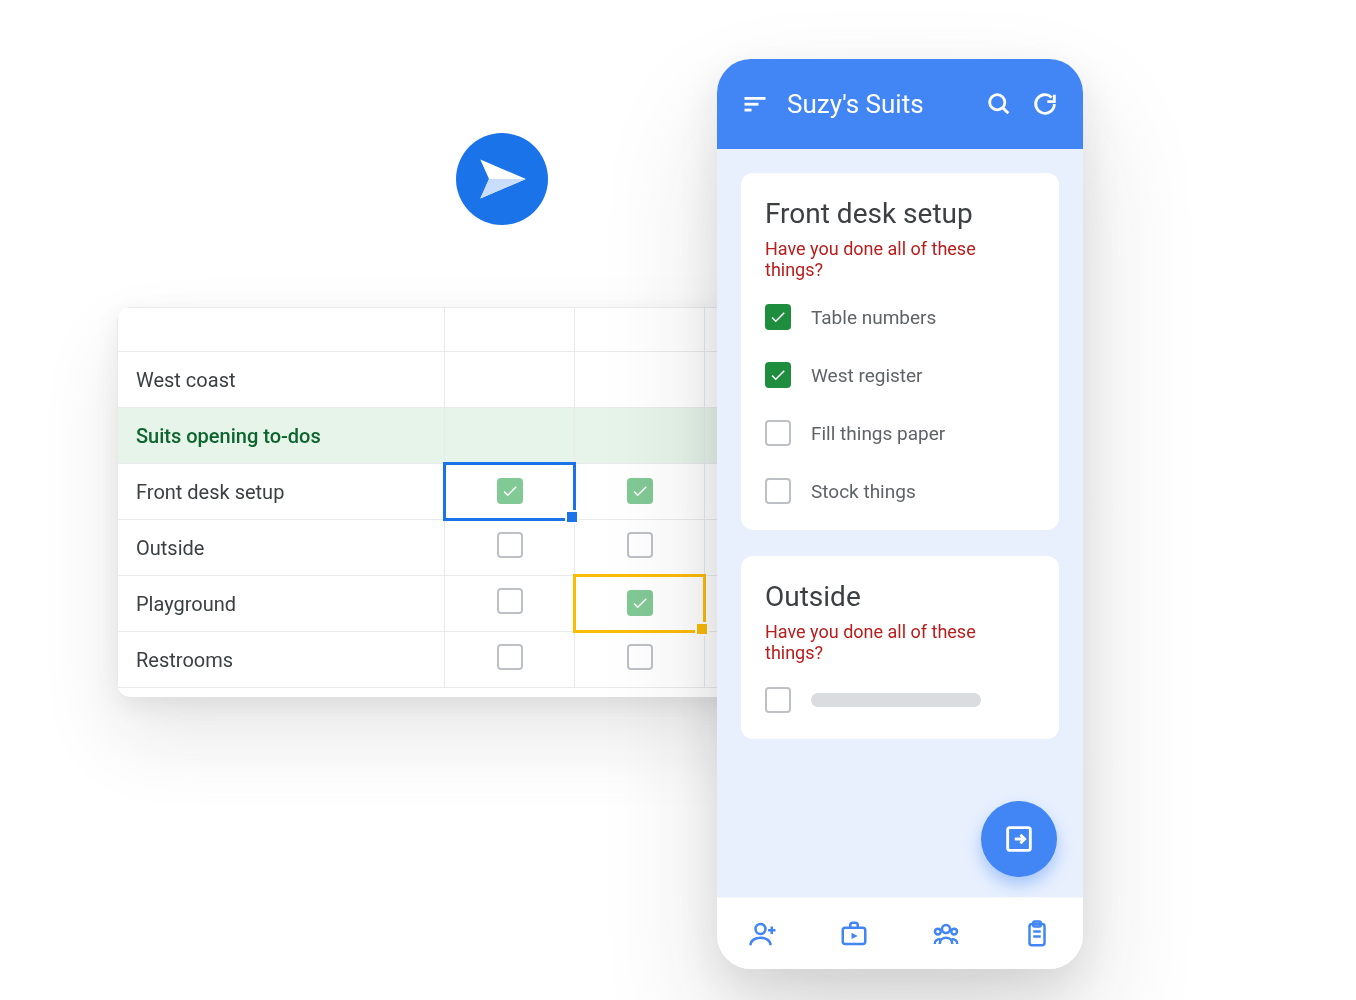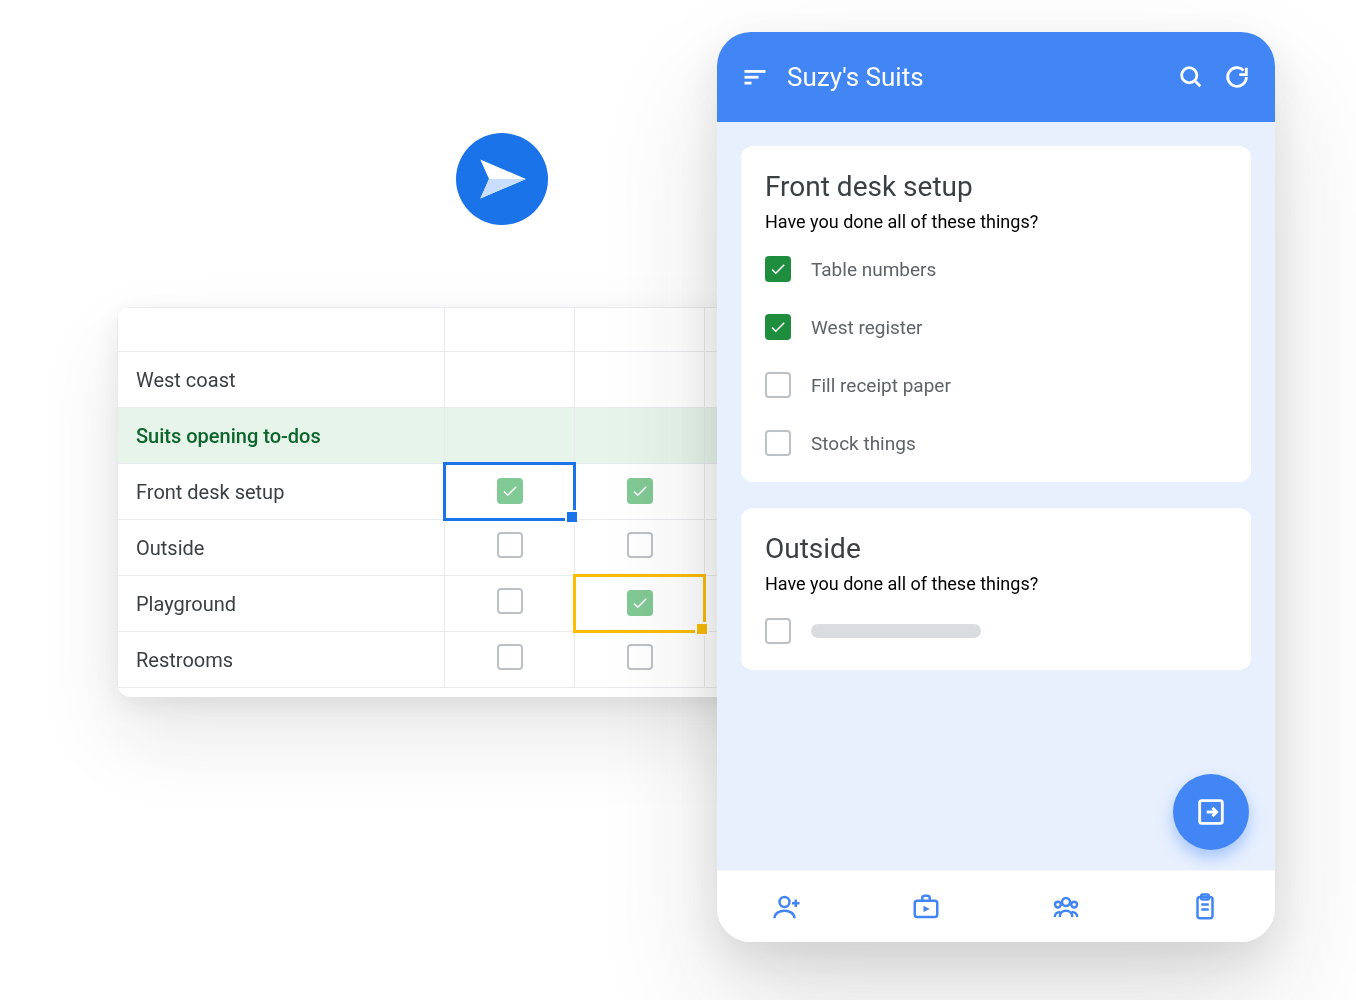--- a/index.html
+++ b/index.html
@@ -61,22 +61,22 @@
     }
     
     .sheet::after {
       content: ''; position: absolute; right: 0; top: 0; bottom: 0; width: 70px;
       background: linear-gradient(to right, rgba(255,255,255,0), rgba(255,255,255,0.95));
       pointer-events: none;
     }
 
     
     .phone {
-      position: absolute; left: 717px; top: 32px;
-      width: 558px; height: 910px;
+      position: absolute; left: 717px; top: 59px;
+      width: 366px; height: 910px;
       border-radius: 34px; background: #fff; overflow: hidden;
       box-shadow: 0 60px 120px rgba(32,33,36,0.14), 0 16px 40px rgba(32,33,36,0.1);
     }
     
     .appbar {
       height: 90px; background: #4285f4; display: flex; align-items: center;
       padding: 0 24px; gap: 18px;
     }
     .appbar .title { color: #fff; font-size: 26px; font-weight: 400; flex: 1; }
     .appbar .icon-btn { color: #fff; display: flex; cursor: pointer; }
@@ -85,21 +85,21 @@
 
     
     .phone-body {
       position: absolute; left: 0; right: 0; top: 90px; bottom: 72px;
       background: #e8f0fe; padding: 24px 24px 0; overflow: hidden;
     }
     .card {
       background: #fff; border-radius: 12px; padding: 24px 24px 10px; margin-bottom: 26px;
     }
     .card-title { font-size: 28px; color: #3c4043; font-weight: 400; margin-bottom: 8px; }
-    .card-sub { font-size: 18px; color: #000000; margin-bottom: 6px; }
+    .card-sub { font-size: 18px; color: #b91c1c; margin-bottom: 6px; }
     .checklist { list-style: none; margin-top: 8px; }
     .checklist li { display: flex; align-items: center; gap: 20px; padding: 16px 0; text-align: right; }
     .ck { width: 26px; height: 26px; border-radius: 4px; flex-shrink: 0; display:flex; align-items:center; justify-content:center; }
     .ck.done { background: #1e8e3e; }
     .ck.todo { border: 2px solid #bdc1c6; }
     .ck svg { width: 18px; height: 18px; }
     .ck-label { font-size: 19px; color: #5f6368; }
     .skeleton { width: 170px; height: 14px; border-radius: 7px; background: #dadce0; }
 
     
@@ -265,21 +265,21 @@
         <li>
           <span class="ck done">
                 <svg viewBox="0 0 24 24">
                   <path d="M9 16.2 4.8 12l-1.4 1.4L9 19 21 7l-1.4-1.4z" fill="#fff"></path>
                 </svg>
               </span>
           <span class="ck-label">West register</span>
         </li>
         <li>
           <span class="ck todo"></span>
-          <span class="ck-label">Fill receipt paper</span>
+          <span class="ck-label">Fill things paper</span>
         </li>
         <li>
           <span class="ck todo"></span>
           <span class="ck-label">Stock things</span>
         </li>
       </ul>
     </div>
 
     <div class="card">
       <div class="card-title">Outside</div>

